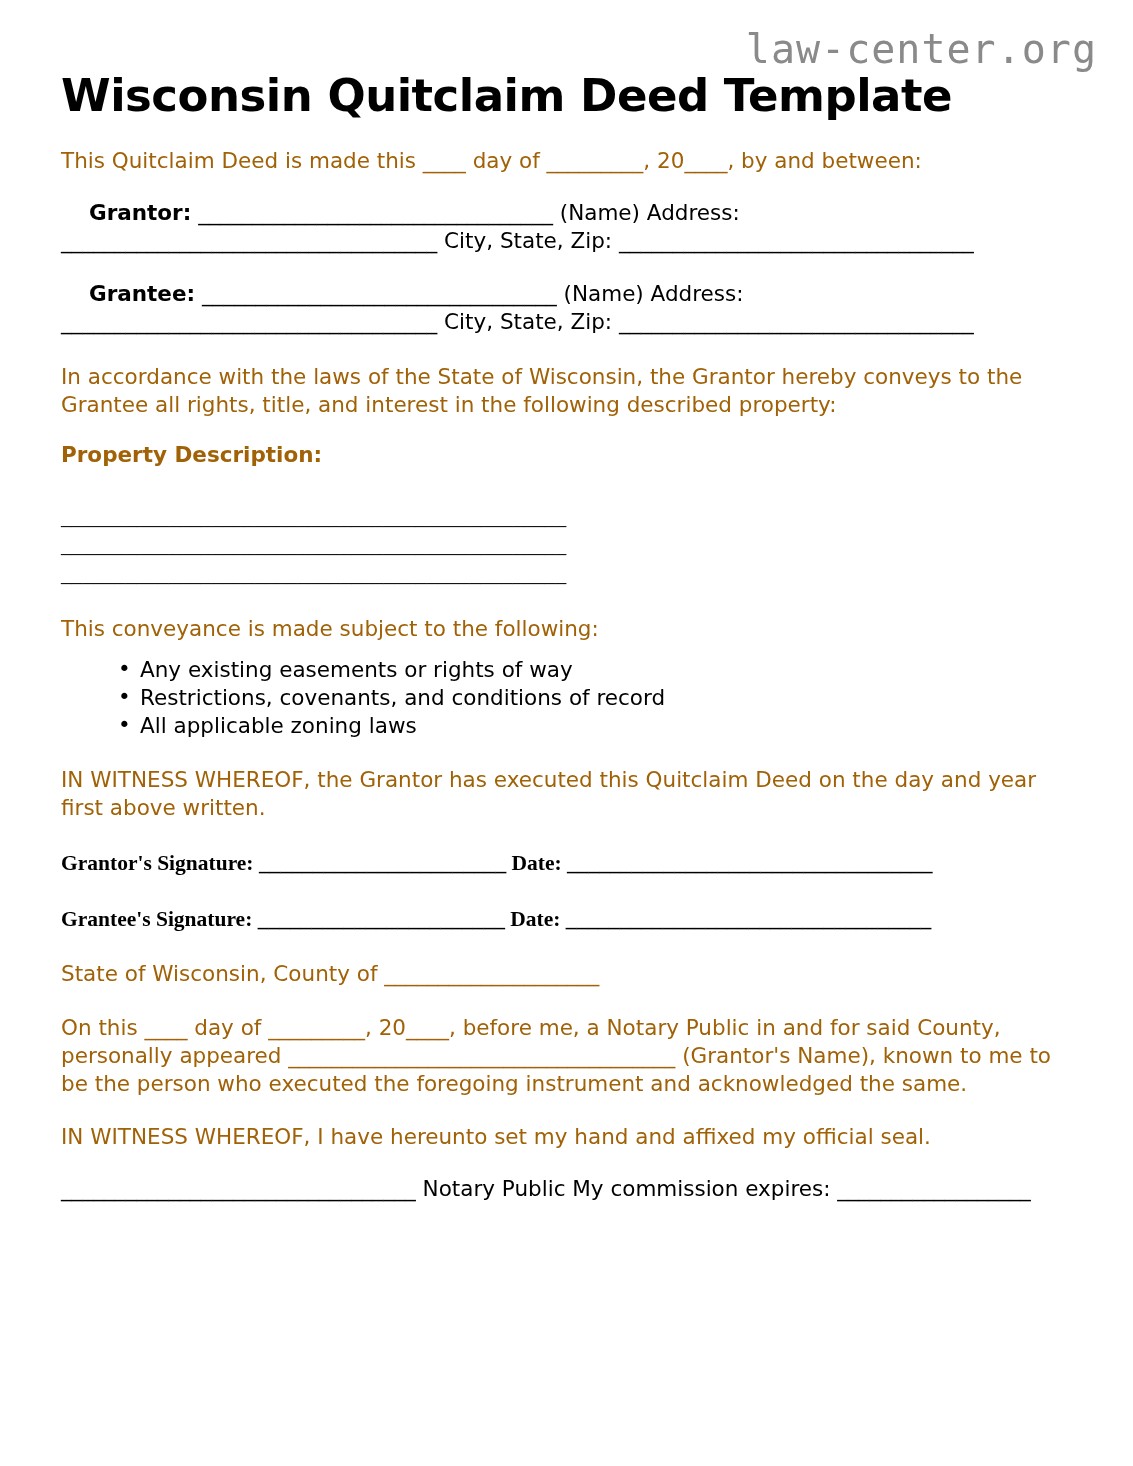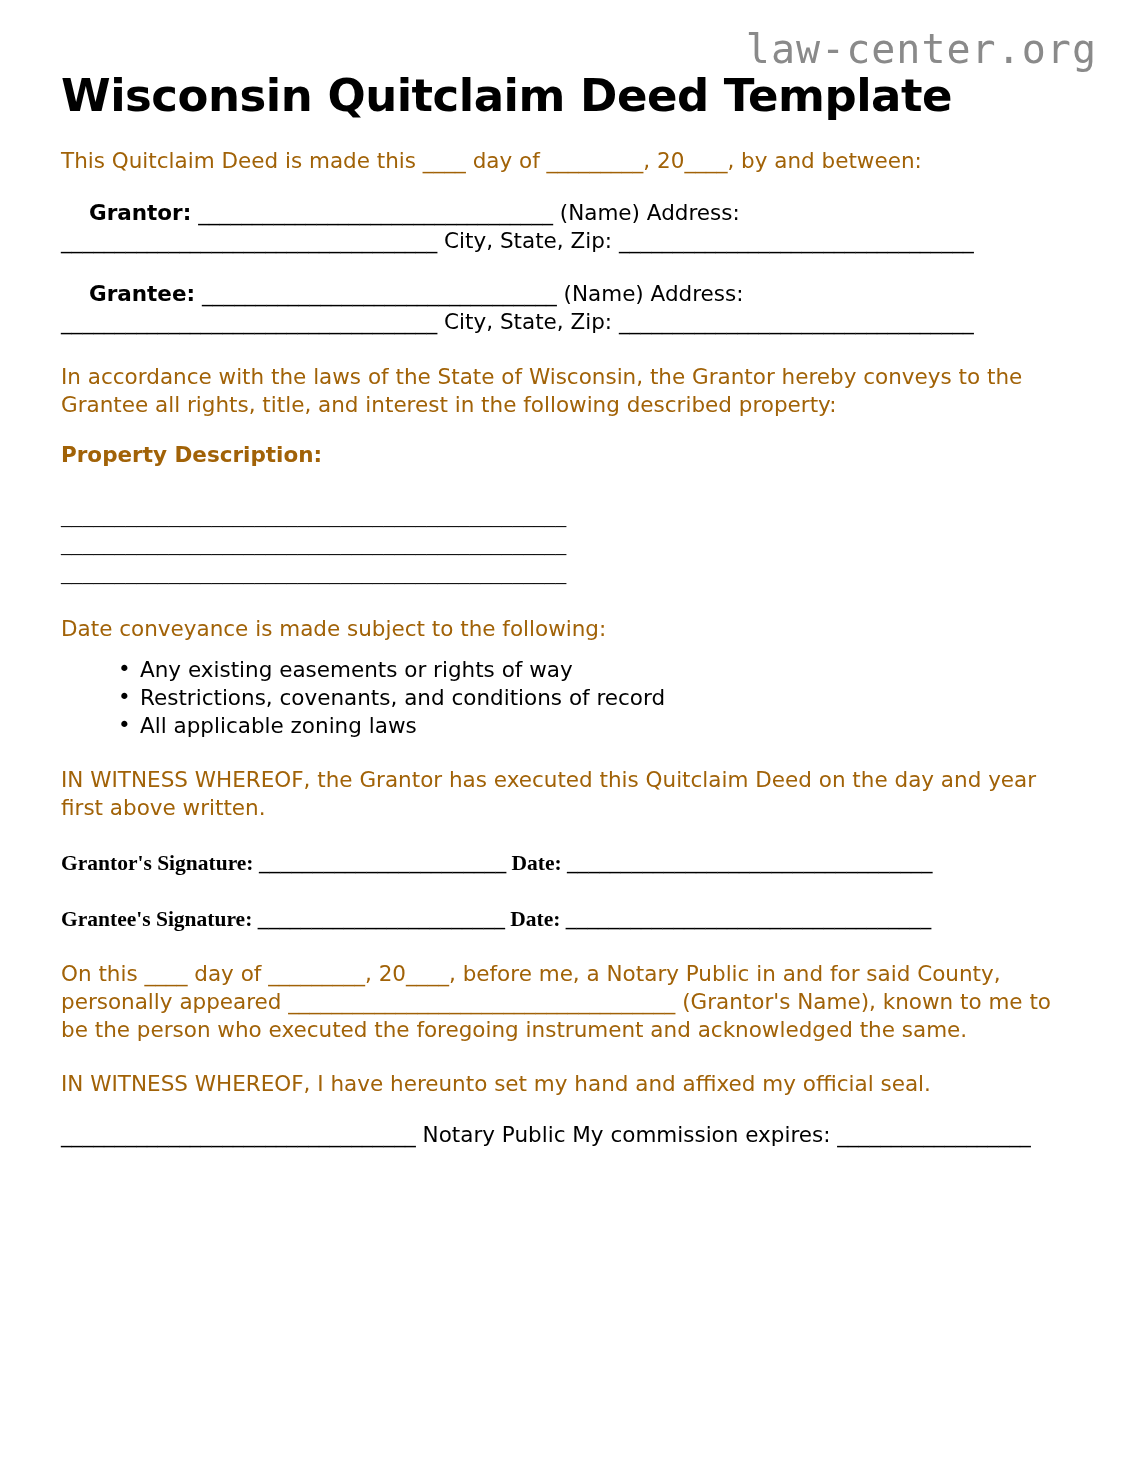--- a/index.html
+++ b/index.html
@@ -138,21 +138,21 @@
   <p class="body-text">In accordance with the laws of the State of Wisconsin, the Grantor hereby conveys to the Grantee all rights, title, and interest in the following described property:</p>
 
   <p class="body-text tight" style="font-weight:bold;">Property Description:</p>
 
   <div class="rule-lines">
     <div class="rule">_______________________________________________</div>
     <div class="rule">_______________________________________________</div>
     <div class="rule">_______________________________________________</div>
   </div>
 
-  <p class="body-text">Date conveyance is made subject to the following:</p>
+  <p class="body-text">This conveyance is made subject to the following:</p>
 
   <ul class="cond-list">
     <li>Any existing easements or rights of way</li>
     <li>Restrictions, covenants, and conditions of record</li>
     <li>All applicable zoning laws</li>
   </ul>
 
   <p class="body-text">IN WITNESS WHEREOF, the Grantor has executed this Quitclaim Deed on the day and year first above written.</p>
 
   <div class="sig-block">
@@ -162,20 +162,21 @@
     <span>__________________________________</span>
   </div>
 
   <div class="sig-block">
     <span>Grantee's Signature:</span>
     <span>_______________________</span>
     <span>Date:</span>
     <span>__________________________________</span>
   </div>
 
+  <p class="body-text notary-block">State of Wisconsin, County of ____________________</p>
 
   <p class="body-text">On this ____ day of _________, 20____, before me, a Notary Public in and for said County, personally appeared ____________________________________ (Grantor's Name), known to me to be the person who executed the foregoing instrument and acknowledged the same.</p>
 
   <p class="body-text">IN WITNESS WHEREOF, I have hereunto set my hand and affixed my official seal.</p>
 
   <div class="party-block">
     <span>_________________________________</span>
     <span>Notary Public My commission expires:</span>
     <span>__________________</span>
   </div>

